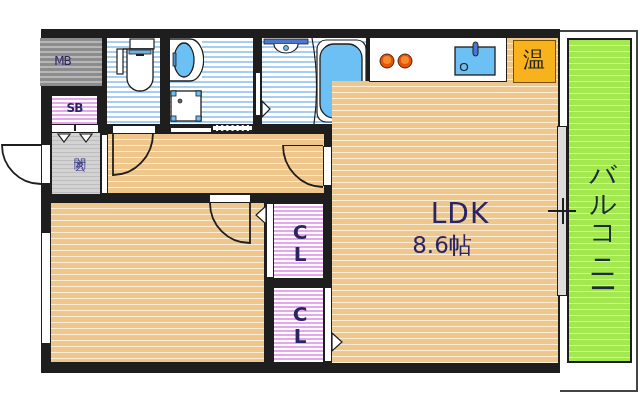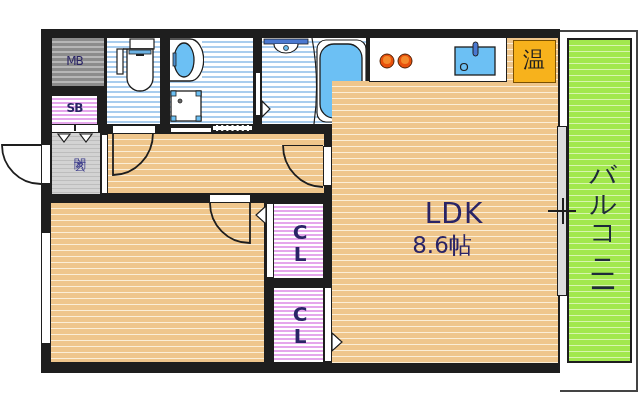--- a/index.html
+++ b/index.html
@@ -19,21 +19,21 @@
 </head>
 <body>
 
 <div class="abs" style="left:560px;top:30px;width:78px;height:362px;background:#fff;border:2px solid #444;border-left:none;"></div>
 <div class="abs floor-green" style="left:567px;top:38px;width:65px;height:325px;border:2px solid #1e1e1e;">
   <div class="abs label" style="left:14px;top:104px;width:34px;font-size:27px;writing-mode:vertical-rl;color:#1e2a3a;letter-spacing:2px;">バルコニー</div>
 </div>
 
 <div class="abs wall" style="left:41px;top:29px;width:519px;height:344px;"></div>
 
-<div class="abs floor-gray" style="left:52px;top:38px;width:52px;height:48px;">
+<div class="abs floor-gray" style="left:40px;top:38px;width:62px;height:48px;">
   <div class="abs label" style="left:0;top:17px;width:45px;font-size:12px;letter-spacing:-1px;">MB</div>
 </div>
 
 <div class="abs floor-pink" style="left:52px;top:96px;width:45px;height:28px;">
   <div class="abs label" style="left:0;top:6px;width:45px;font-size:12px;letter-spacing:-1px;">SB</div>
 </div>
 
 <div class="abs" style="left:51px;top:124px;width:48px;height:9px;background:#fff;border:1.5px solid #1e1e1e;">
   <div class="abs" style="left:22px;top:0;width:1.5px;height:6px;background:#1e1e1e;"></div>
 </div>
@@ -96,21 +96,21 @@
   </svg>
 </div>
 
 <div class="abs sash" style="left:255px;top:72px;width:6px;height:44px;"></div>
 <svg class="abs" style="left:261px;top:100px;" width="12" height="18">
   <polygon points="1,1 9,9 1,17" fill="#fff" stroke="#1e1e1e" stroke-width="1.2"></polygon>
 </svg>
 
 <div class="abs floor-wood" style="left:369px;top:38px;width:189px;height:96px;"></div>
 <div class="abs floor-wood" style="left:332px;top:81px;width:226px;height:282px;">
-  <div class="abs label" style="left:62px;top:118px;width:120px;font-size:28px;letter-spacing:1px;">LDK</div>
+  <div class="abs label" style="left:68px;top:118px;width:120px;font-size:28px;letter-spacing:1px;">LDK</div>
   <div class="abs label" style="left:50px;top:152px;width:120px;font-size:23px;">8.6帖</div>
 </div>
 
 <div class="abs" style="left:369px;top:38px;width:138px;height:44px;background:#fff;border:1.5px solid #1e1e1e;border-top:none;">
   <svg class="abs" style="left:9px;top:14px;" width="40" height="18">
     <circle cx="8" cy="9" r="7" fill="#e8500c" stroke="#4a1d00" stroke-width="1"></circle>
     <circle cx="8" cy="8" r="4" fill="#f48a2c"></circle>
     <circle cx="26" cy="9" r="7" fill="#e8500c" stroke="#4a1d00" stroke-width="1"></circle>
     <circle cx="26" cy="8" r="4" fill="#f48a2c"></circle>
   </svg>

